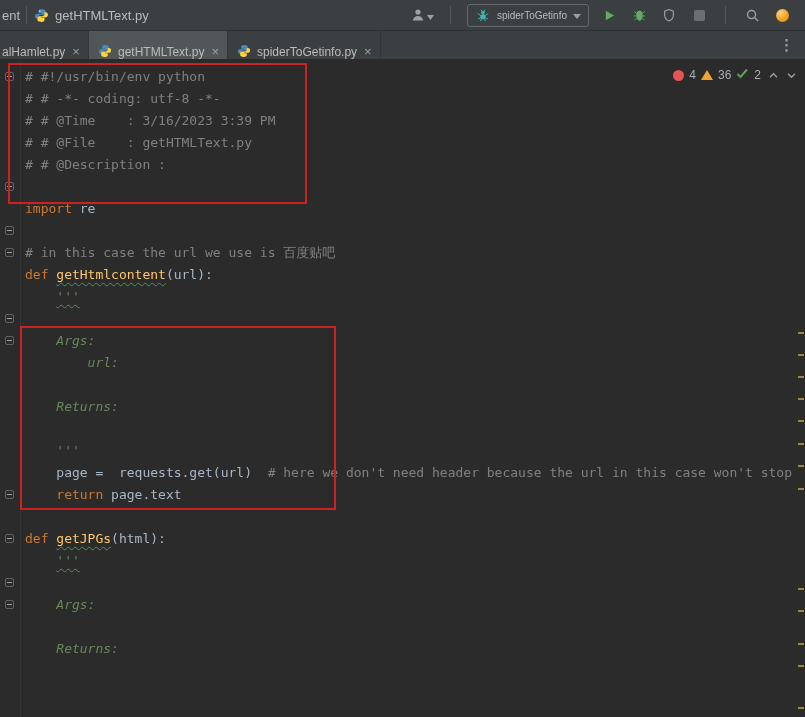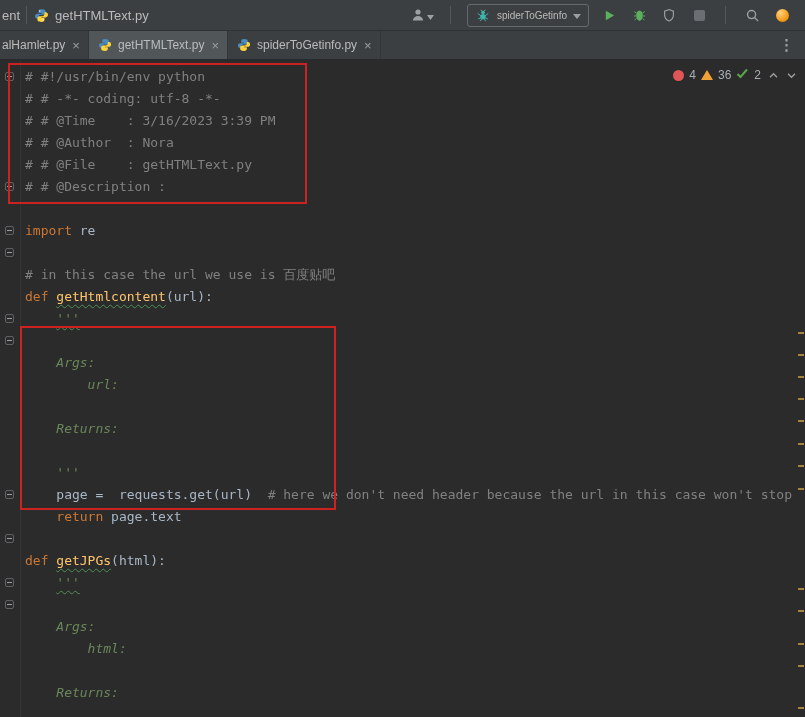--- a/index.html
+++ b/index.html
@@ -32,21 +32,21 @@
   .stop-square{width:11px;height:11px;background:#6b6f73;border-radius:2px;}
   .update-ball{width:13px;height:13px;border-radius:50%;
     background:radial-gradient(circle at 35% 30%, #ffcf7e, #f09309 72%);}
 
   
   .tabbar{
     height:28px;background:#3c3f41;display:flex;align-items:stretch;
     flex:0 0 auto;border-bottom:1px solid #282b2d;
   }
   .tab{
-    display:flex;align-items:center;gap:5px;padding:0 8px;
+    display:flex;align-items:flex-end;gap:5px;padding:0 8px;
     border-right:1px solid #323639;color:#bbbbbb;font-size:12px;
     background:#3c3f41;cursor:pointer;white-space:nowrap;
   }
   .tab.active{background:#515658;}
   .tab-cut{padding-left:2px;}
   .tab-close{color:#9da0a2;font-size:13px;margin-left:2px;cursor:pointer;}
   .tab-overflow{
     margin-left:auto;color:#9da0a2;padding:0 11px;display:flex;
     align-items:center;font-size:15px;font-weight:bold;cursor:pointer;
   }
@@ -218,21 +218,20 @@
         <div class="fold-marker" style="top: 276px;"></div>
         <div class="fold-marker" style="top: 430px;"></div>
         <div class="fold-marker" style="top: 474px;"></div>
         <div class="fold-marker" style="top: 518px;"></div>
         <div class="fold-marker" style="top: 540px;"></div>
       </div>
     <div class="code">
         <div class="code-line"><span class="cmt"># #!/usr/bin/env python</span></div>
         <div class="code-line"><span class="cmt"># # -*- coding: utf-8 -*-</span></div>
         <div class="code-line"><span class="cmt"># # @Time    : 3/16/2023 3:39 PM</span></div>
-        <div class="code-line"><span class="cmt"># # @Author  : Nora</span></div>
         <div class="code-line"><span class="cmt"># # @File    : getHTMLText.py</span></div>
         <div class="code-line"><span class="cmt"># # @Description :</span></div>
         <div class="code-line">&nbsp;</div>
         <div class="code-line"><span class="kw">import </span><span class="txt">re</span></div>
         <div class="code-line">&nbsp;</div>
         <div class="code-line"><span class="cmt"># in this case the url we use is 百度贴吧</span></div>
         <div class="code-line"><span class="kw">def </span><span class="fn typo">getHtmlcontent</span><span class="txt">(url):</span></div>
         <div class="code-line"><span class="txt">    </span><span class="doc typo">'''</span></div>
         <div class="code-line">&nbsp;</div>
         <div class="code-line"><span class="doc">    Args:</span></div>
@@ -241,21 +240,20 @@
         <div class="code-line"><span class="doc">    Returns:</span></div>
         <div class="code-line">&nbsp;</div>
         <div class="code-line"><span class="doc">    '''</span></div>
         <div class="code-line"><span class="txt">    page =  requests.get(url)  </span><span class="cmt"># here we don't need header because the url in this case won't stop</span></div>
         <div class="code-line"><span class="txt">    </span><span class="kw">return </span><span class="txt">page.text</span></div>
         <div class="code-line">&nbsp;</div>
         <div class="code-line"><span class="kw">def </span><span class="fn typo">getJPGs</span><span class="txt">(html):</span></div>
         <div class="code-line"><span class="txt">    </span><span class="doc typo">'''</span></div>
         <div class="code-line">&nbsp;</div>
         <div class="code-line"><span class="doc">    Args:</span></div>
-        <div class="code-line"><span class="doc">        html:</span></div>
         <div class="code-line">&nbsp;</div>
         <div class="code-line"><span class="doc">    Returns:</span></div>
       </div>
 
     <div class="anno anno1"></div>
     <div class="anno anno2"></div>
 
     <div class="inspections">
       <span class="insp-err"></span>
       <span class="insp-num">4</span>

